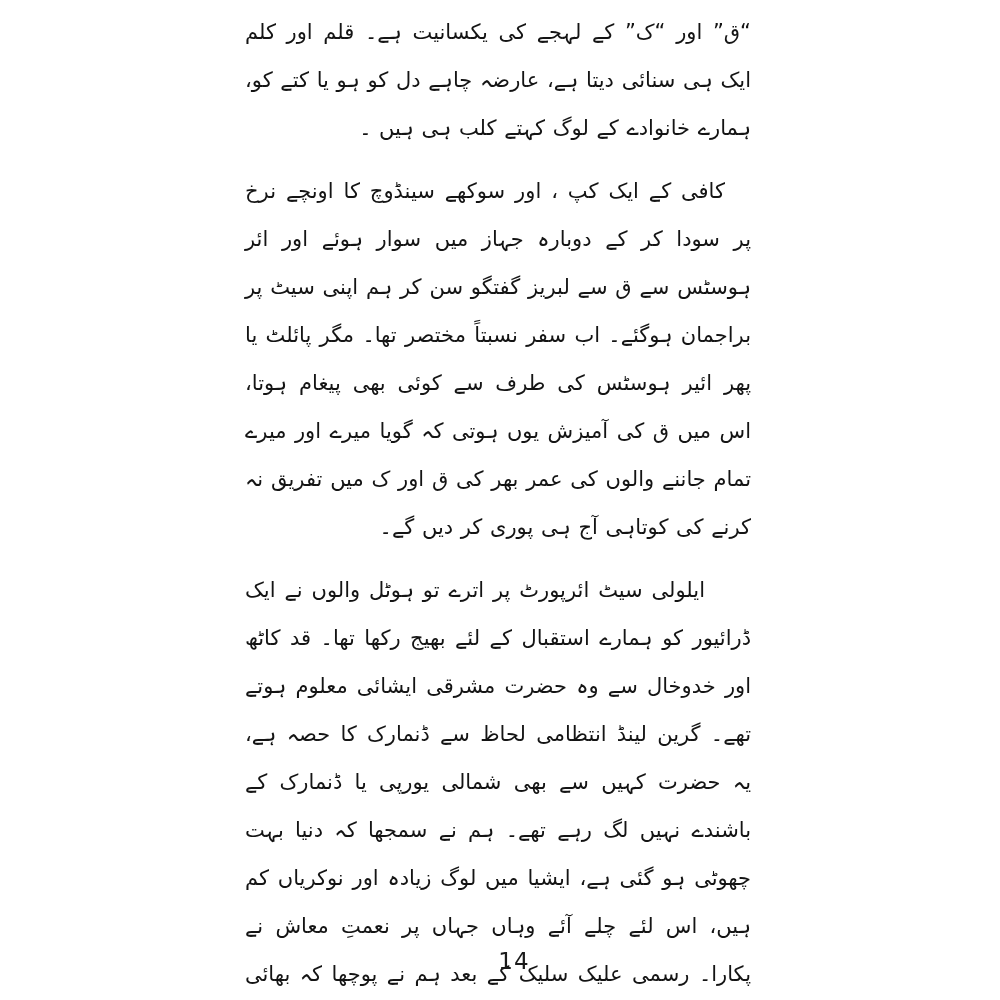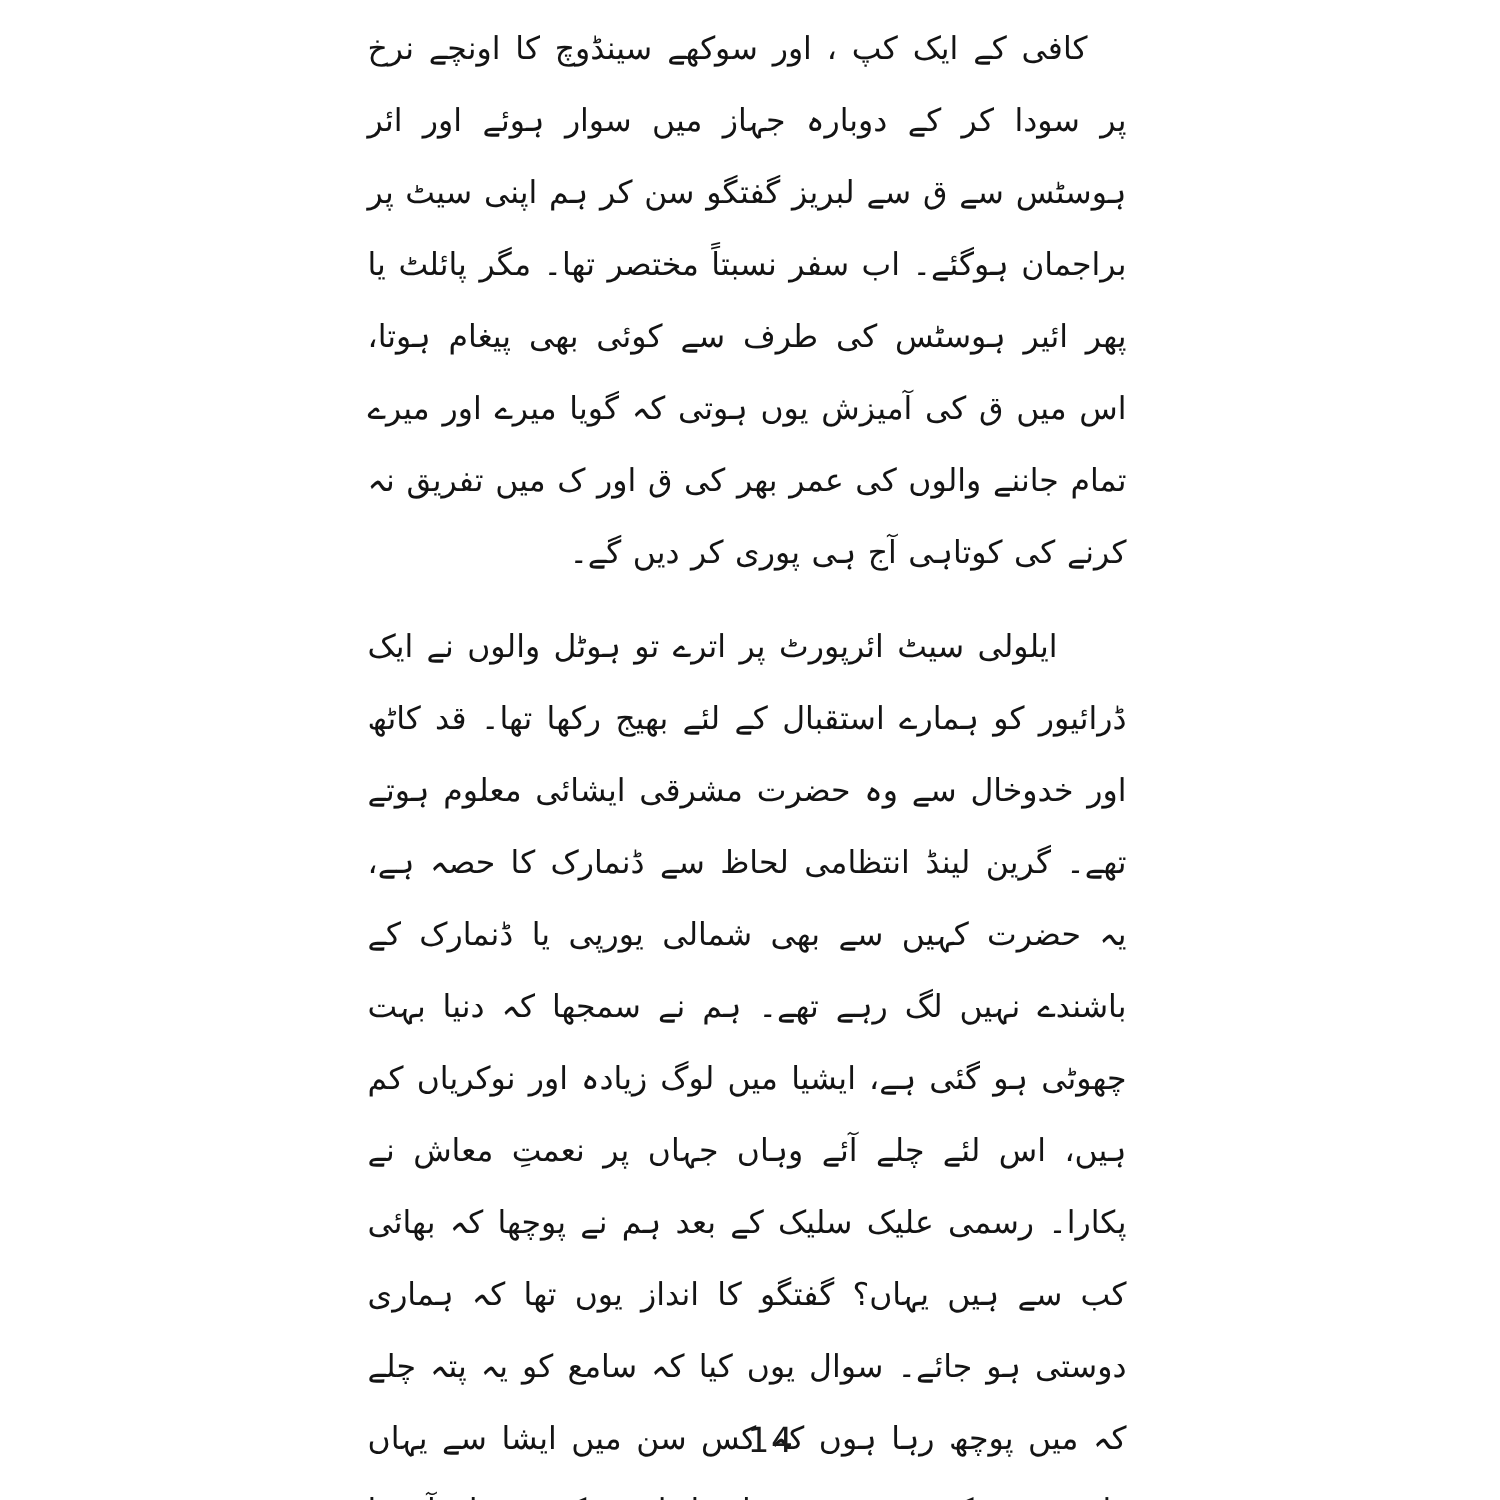--- a/index.html
+++ b/index.html
@@ -45,17 +45,18 @@
     color: #1a1a1a;
     letter-spacing: 1px;
     padding-left: 28px;
   }
 </style>
 </head>
 <body>
 
 <div class="page">
   <div class="text-block">
+    <p class="para">“ق” اور “ک” کے لہجے کی یکسانیت ہے۔ قلم اور کلم ایک ہی سنائی دیتا ہے، عارضہ چاہے دل کو ہو یا کتے کو، ہمارے خانوادے کے لوگ کہتے کلب ہی ہیں ۔</p>
     <p class="para indent-sm">کافی کے ایک کپ ، اور سوکھے سینڈوچ کا اونچے نرخ پر سودا کر کے دوبارہ جہاز میں سوار ہوئے اور ائر ہوسٹس سے ق سے لبریز گفتگو سن کر ہم اپنی سیٹ پر براجمان ہوگئے۔ اب سفر نسبتاً مختصر تھا۔ مگر پائلٹ یا پھر ائیر ہوسٹس کی طرف سے کوئی بھی پیغام ہوتا، اس میں ق کی آمیزش یوں ہوتی کہ گویا میرے اور میرے تمام جاننے والوں کی عمر بھر کی ق اور ک میں تفریق نہ کرنے کی کوتاہی آج ہی پوری کر دیں گے۔</p>
     <p class="para indent-md">ایلولی سیٹ ائرپورٹ پر اترے تو ہوٹل والوں نے ایک ڈرائیور کو ہمارے استقبال کے لئے بھیج رکھا تھا۔ قد کاٹھ اور خدوخال سے وہ حضرت مشرقی ایشائی معلوم ہوتے تھے۔ گرین لینڈ انتظامی لحاظ سے ڈنمارک کا حصہ ہے، یہ حضرت کہیں سے بھی شمالی یورپی یا ڈنمارک کے باشندے نہیں لگ رہے تھے۔ ہم نے سمجھا کہ دنیا بہت چھوٹی ہو گئی ہے، ایشیا میں لوگ زیادہ اور نوکریاں کم ہیں، اس لئے چلے آئے وہاں جہاں پر نعمتِ معاش نے پکارا۔ رسمی علیک سلیک کے بعد ہم نے پوچھا کہ بھائی کب سے ہیں یہاں؟ گفتگو کا انداز یوں تھا کہ ہماری دوستی ہو جائے۔ سوال یوں کیا کہ سامع کو یہ پتہ چلے کہ میں پوچھ رہا ہوں کہ کس سن میں ایشا سے یہاں وارد ہوئے، کب رختِ سفر باندھا، اپنوں کو بھی لے آئے یا پھر تعطیلات میں ہی ان کی صورت دیکھنے کو ملتی ہے ۔</p>
   </div>
   <div class="page-number">14</div>
 </div>
 
 </body></html>

